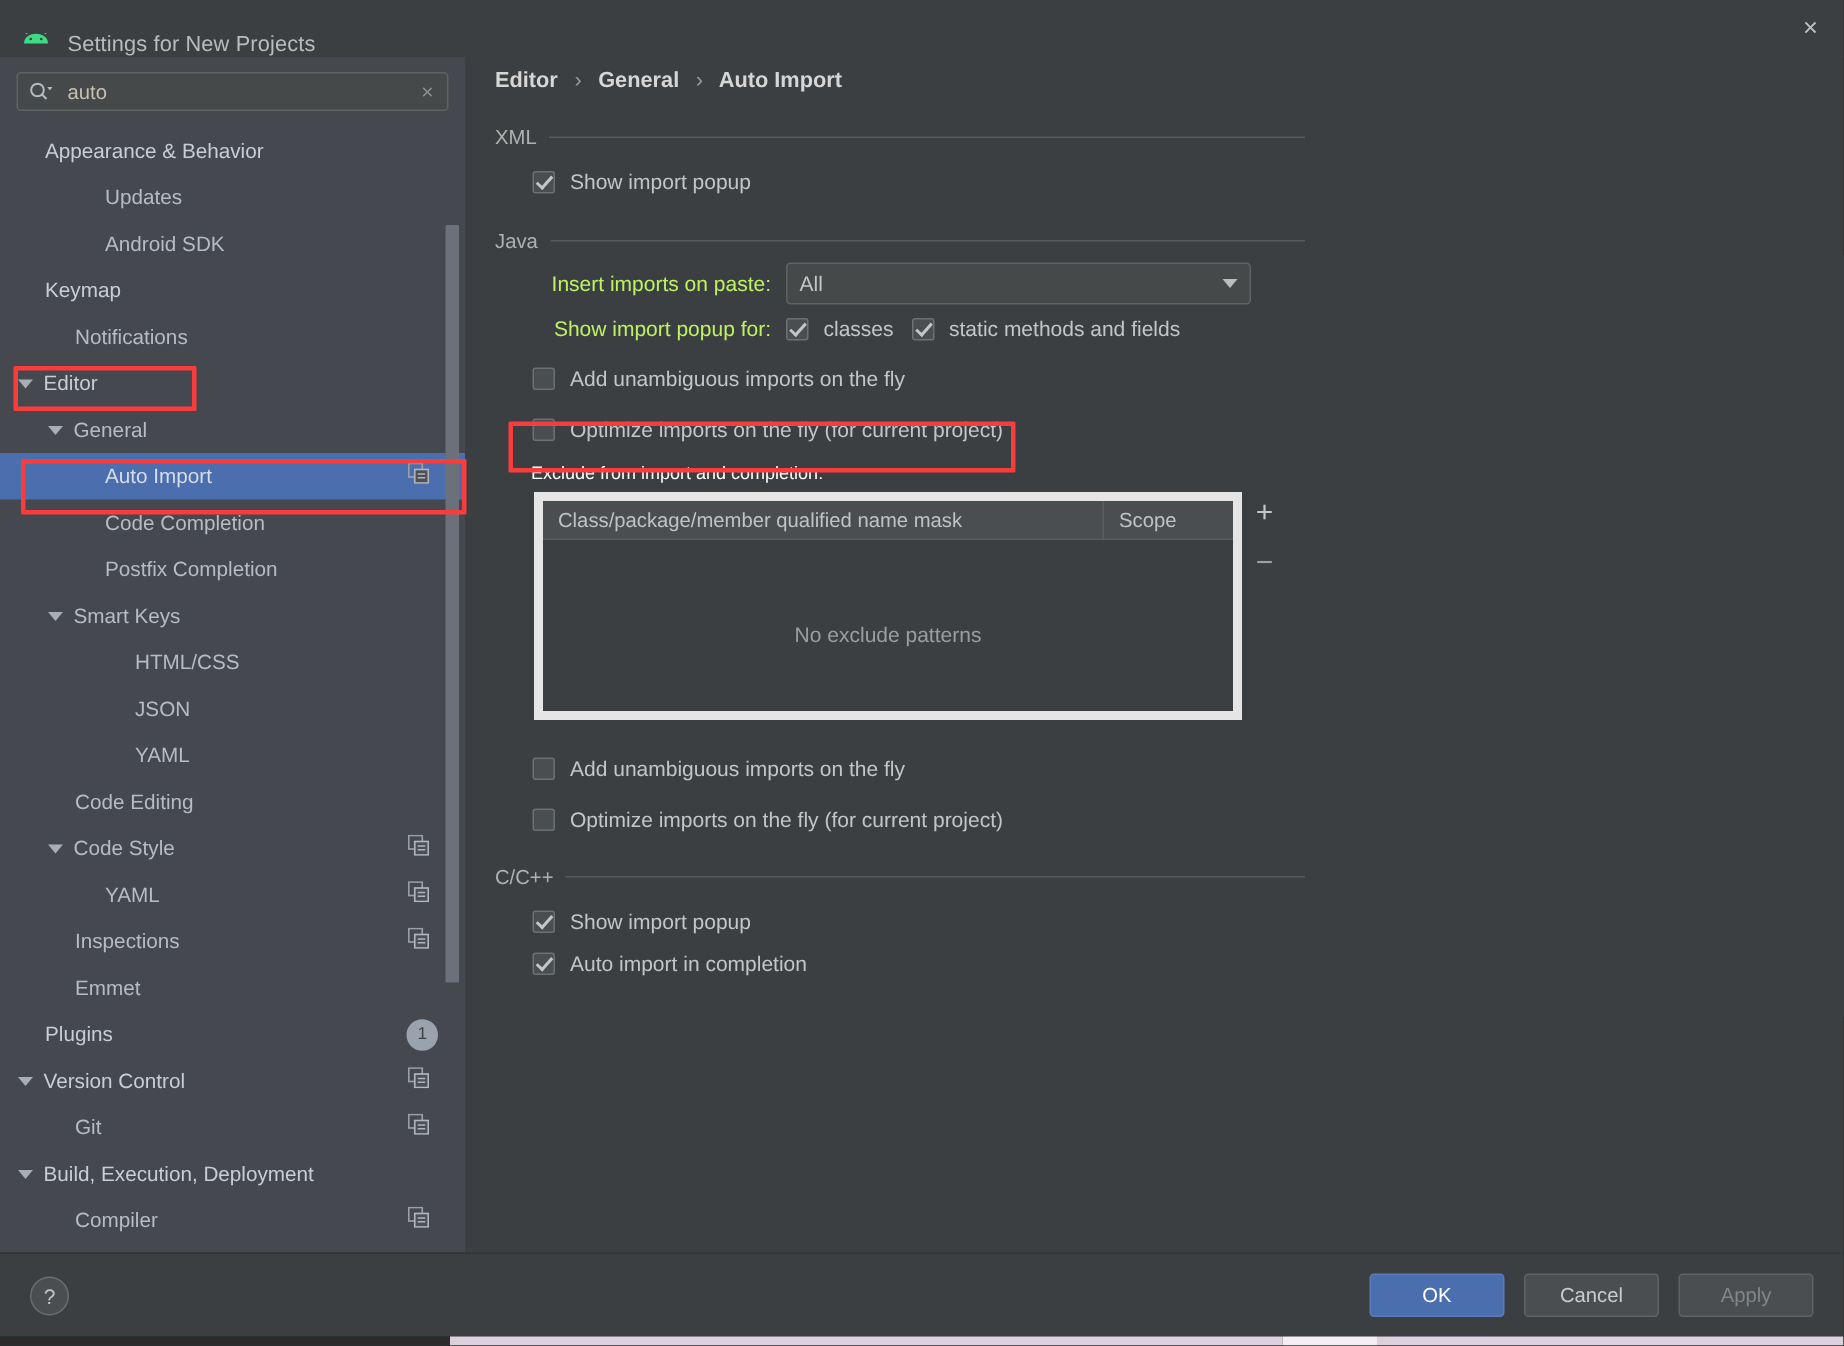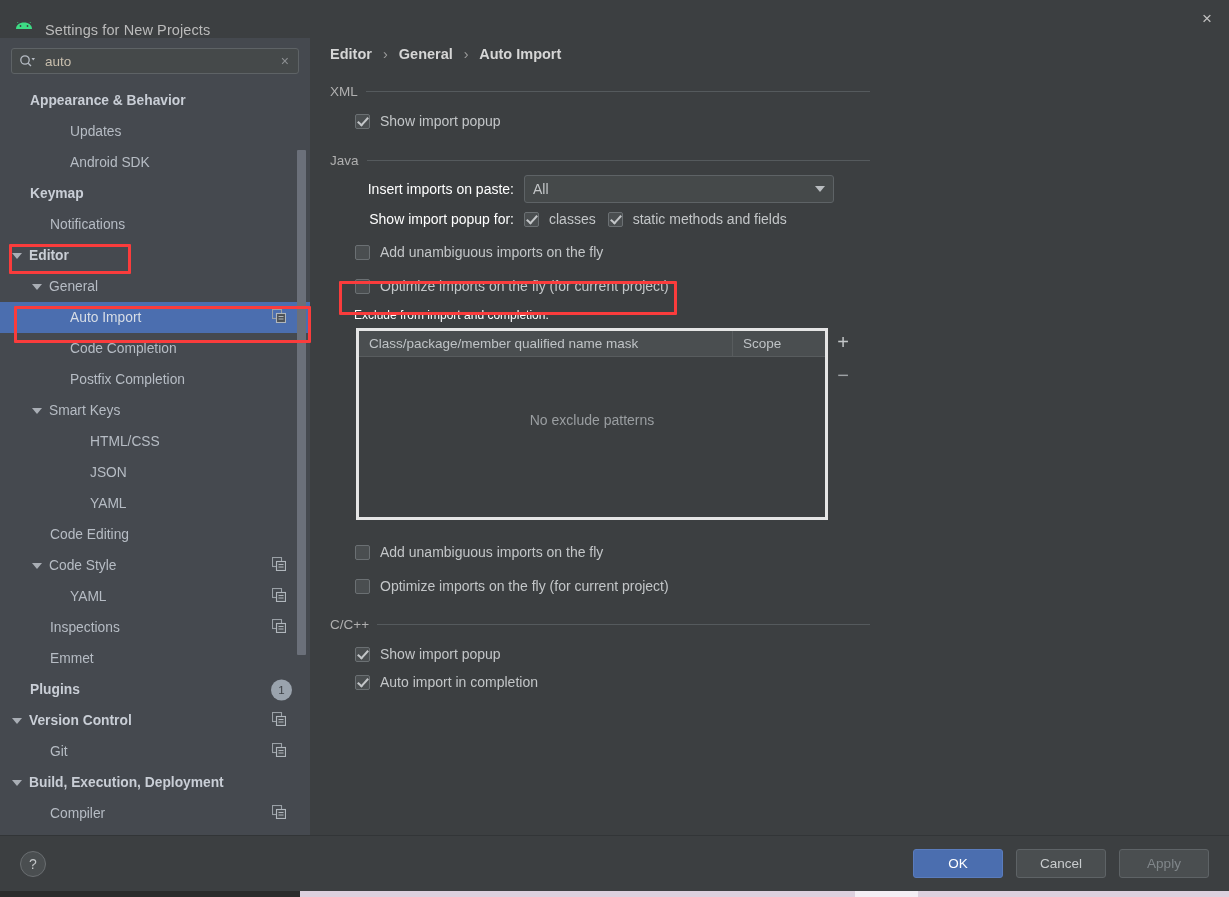--- a/index.html
+++ b/index.html
@@ -48,21 +48,21 @@
     overflow: hidden; white-space: nowrap;
   }
   .search-clear { color: #8d9093; font-size: 14px; padding: 0 2px; cursor: pointer; }
 
   .tree { margin-top: 11px; position: relative; }
   .tree-row {
     height: 31px; display: flex; align-items: center; position: relative;
     padding-right: 28px; cursor: pointer; white-space: nowrap;
   }
   .tree-row .lbl { font-size: 13.8px; color: #b6bcc4; }
-  .tree-row.bold .lbl { color: #c9ced6; font-weight: bold; }
+  .tree-row.bold .lbl { color: #c9ced6; font-weight: normal; }
   .tree-row.selected { background: #4b6eaf; }
   .tree-row.selected .lbl { color: #d7dde6; }
   .twisty {
     width: 0; height: 0; border-left: 5.5px solid transparent; border-right: 5.5px solid transparent;
     border-top: 6px solid #a9aeb5; margin-right: 7px; flex: 0 0 auto;
   }
   .spacer { display: inline-block; flex: 0 0 auto; }
   .row-icon { position: absolute; right: 24px; top: 50%; transform: translateY(-50%); }
   .badge {
     position: absolute; right: 18px; top: 50%; transform: translateY(-50%);
@@ -92,39 +92,39 @@
     width: 15px; height: 15px; border: 1px solid #6b7073; border-radius: 2px;
     background: #4a4e50; position: relative; flex: 0 0 auto; cursor: pointer;
   }
   .cbox.checked::after {
     content: ""; position: absolute; left: 4px; top: 0px; width: 4px; height: 9px;
     border: solid #c3c6c8; border-width: 0 2px 2px 0; transform: rotate(42deg);
   }
   .cb-label { margin-left: 10px; font-size: 14px; color: #c3c6c8; }
 
   .field-row { display: flex; align-items: center; height: 30px; margin-top: 6px; }
-  .field-label { font-size: 14px; color: #ffffff; width: 194px; text-align: right; padding-right: 10px; }
+  .field-label { font-size: 14px; color: #bef264; width: 194px; text-align: right; padding-right: 10px; }
   .combo {
     width: 310px; height: 28px; background: #45494a; border: 1px solid #5e6366; border-radius: 3px;
     display: flex; align-items: center; padding: 0 8px; cursor: pointer;
   }
   .combo-val { flex: 1 1 auto; font-size: 14px; color: #c3c6c8; }
   .combo-arrow {
     width: 0; height: 0; border-left: 5.5px solid transparent; border-right: 5.5px solid transparent;
     border-top: 6.5px solid #b9bdc0;
   }
 
   .inline-row { display: flex; align-items: center; height: 30px; }
   .inline-row .field-label { width: 194px; }
 
   .hl-red { position: absolute; border: 3px solid #fa3c3c; border-radius: 1px; pointer-events: none; }
 
   .exclude-title { font-size: 12px; color: #ffffff; margin: 8px 0 6px 24px; }
   .table-wrap { margin-left: 26px; display: flex; }
-  .tbl { width: 472px; height: 192px; border: 3px solid #e5e5e5; background: #3c3f41; }
+  .tbl { width: 472px; height: 152px; border: 6px solid #e5e5e5; background: #3c3f41; }
   .tbl-head { display: flex; height: 26px; background: #4a4e50; border-bottom: 1px solid #585c5e; }
   .th { font-size: 13.5px; color: #bfc3c6; display: flex; align-items: center; padding-left: 10px; }
   .th.c1 { flex: 0 0 374px; border-right: 1px solid #585c5e; }
   .th.c2 { flex: 1 1 auto; }
   .tbl-body { height: 164px; display: flex; align-items: center; justify-content: center; }
   .empty-msg { font-size: 14px; color: #9a9ea1; margin-top: -38px; }
   .tbl-btns { width: 30px; display: flex; flex-direction: column; align-items: center; }
   .tbl-btn { color: #c3c6c8; font-size: 20px; line-height: 1; cursor: pointer; }
   .tbl-btn.add { margin-top: 4px; }
   .tbl-btn.rem { margin-top: 13px; color: #9da1a4; font-size: 20px; }

